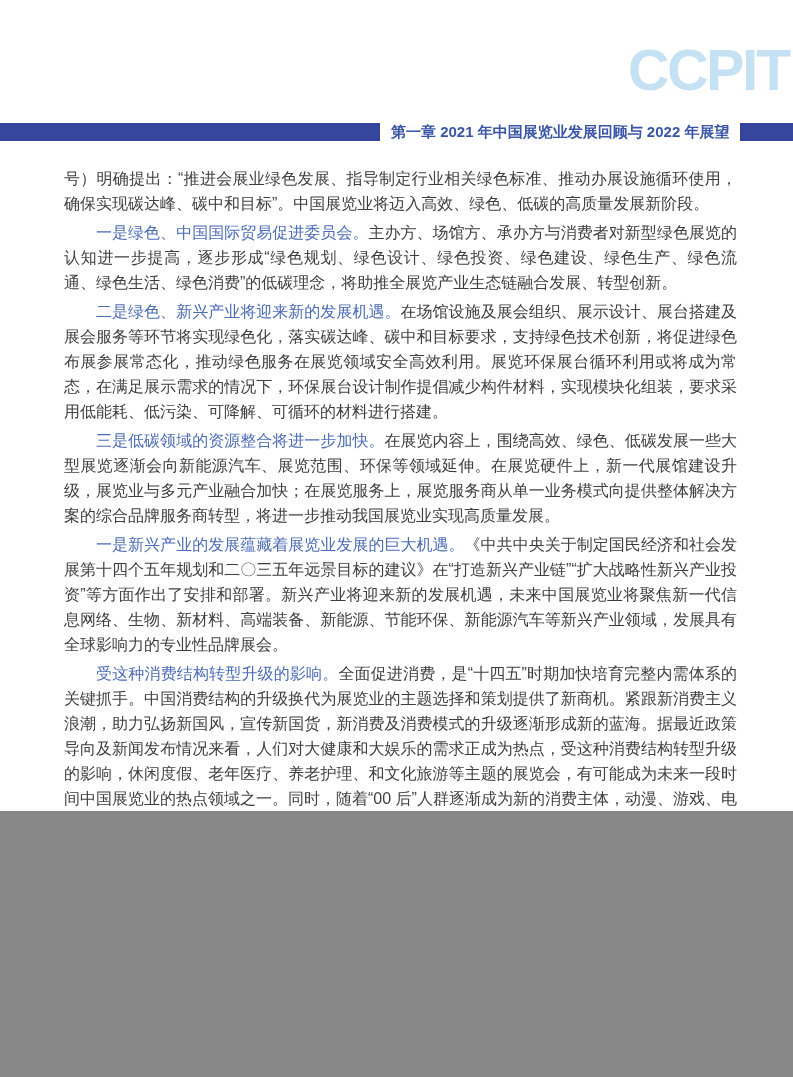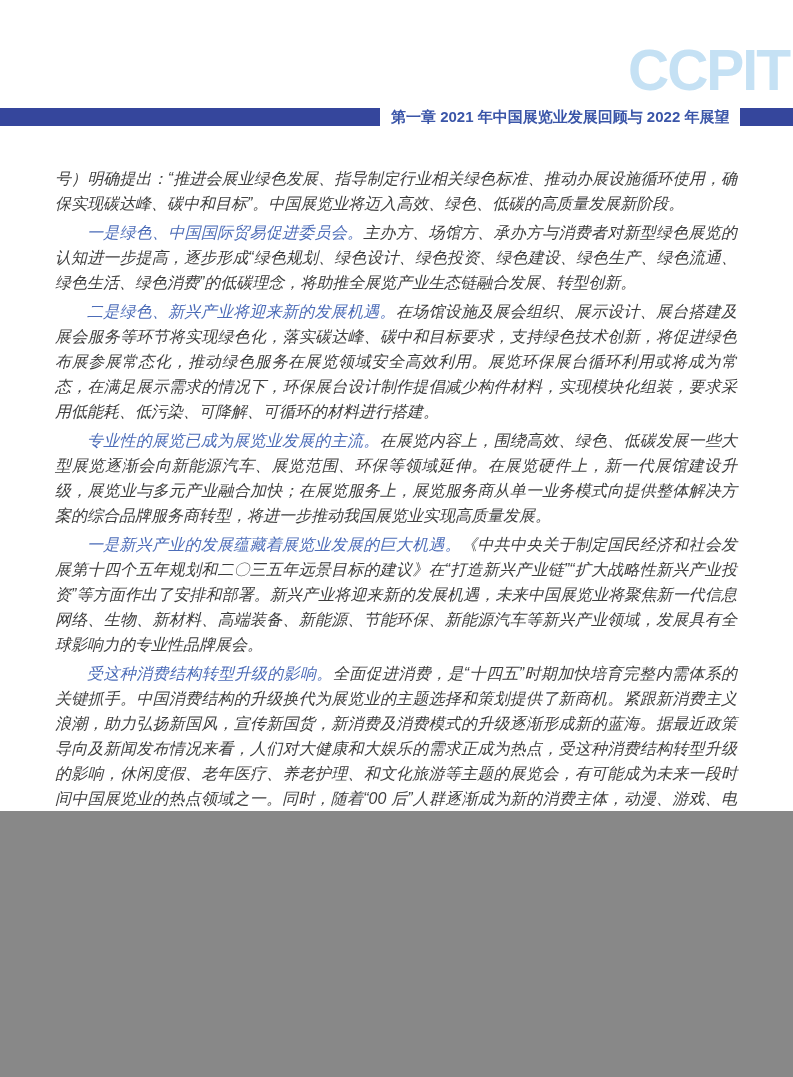--- a/index.html
+++ b/index.html
@@ -22,41 +22,40 @@
     font-family:"Liberation Sans","DejaVu Sans",sans-serif;
   }
   
   .logo{
     position:absolute;top:40px;right:4px;
     font-size:57px;line-height:60px;font-weight:700;
     letter-spacing:-2px;
     color:var(--logo-light-blue);
   }
   .chapter-row{
-    position:absolute;top:108px;left:0;right:0;height:18px;
+    position:absolute;top:123px;left:0;right:0;height:18px;
     display:flex;align-items:center;
   }
   .bar{background:var(--brand-dark-blue);height:18px;}
   .bar-left{width:380px;flex:none;}
   .bar-right{flex:1;}
   .chapter-title{
     flex:none;
     padding:0 11px;
     font-size:15px;font-weight:600;
     color:var(--header-text-blue);
     white-space:nowrap;
   }
   
   .body-text{
-    position:absolute;top:162px;left:55px;right:56px;
+    position:absolute;top:162px;left:64px;right:56px;
     font-size:16px;line-height:25px;
     color:var(--body-text);
     text-align:justify;
     text-justify:inter-ideograph;
-    font-style:italic;
   }
   .para{margin:4px 0;text-indent:2em;}
   .para.noindent{text-indent:0;}
   .lead{color:var(--lead-blue);}
   .section-heading{
     margin:2px 0 6px 0;
     text-indent:50px;
     font-size:19px;line-height:26px;font-weight:700;
     color:var(--heading-blue);
     text-align:left;
@@ -99,21 +98,21 @@
   </div>
 
   <div class="body-text">
 
     <p class="para noindent"><span>号）明确提出：“推进会展业绿色发展、指导制定行业相关绿色标准、推动办展设施循环使用，确保实现碳达峰、碳中和目标”。中国展览业将迈入高效、绿色、低碳的高质量发展新阶段。</span></p>
 
     <p class="para"><span class="lead">一是绿色、中国国际贸易促进委员会。</span><span>主办方、场馆方、承办方与消费者对新型绿色展览的认知进一步提高，逐步形成“绿色规划、绿色设计、绿色投资、绿色建设、绿色生产、绿色流通、绿色生活、绿色消费”的低碳理念，将助推全展览产业生态链融合发展、转型创新。</span></p>
 
     <p class="para"><span class="lead">二是绿色、新兴产业将迎来新的发展机遇。</span><span>在场馆设施及展会组织、展示设计、展台搭建及展会服务等环节将实现绿色化，落实碳达峰、碳中和目标要求，支持绿色技术创新，将促进绿色布展参展常态化，推动绿色服务在展览领域安全高效利用。展览环保展台循环利用或将成为常态，在满足展示需求的情况下，环保展台设计制作提倡减少构件材料，实现模块化组装，要求采用低能耗、低污染、可降解、可循环的材料进行搭建。</span></p>
 
-    <p class="para"><span class="lead">专业性的展览已成为展览业发展的主流。</span><span>在展览内容上，围绕高效、绿色、低碳发展一些大型展览逐渐会向新能源汽车、展览范围、环保等领域延伸。在展览硬件上，新一代展馆建设升级，展览业与多元产业融合加快；在展览服务上，展览服务商从单一业务模式向提供整体解决方案的综合品牌服务商转型，将进一步推动我国展览业实现高质量发展。</span></p>
+    <p class="para"><span class="lead">三是低碳领域的资源整合将进一步加快。</span><span>在展览内容上，围绕高效、绿色、低碳发展一些大型展览逐渐会向新能源汽车、展览范围、环保等领域延伸。在展览硬件上，新一代展馆建设升级，展览业与多元产业融合加快；在展览服务上，展览服务商从单一业务模式向提供整体解决方案的综合品牌服务商转型，将进一步推动我国展览业实现高质量发展。</span></p>
 
 
 
     <p class="para"><span class="lead">一是新兴产业的发展蕴藏着展览业发展的巨大机遇。</span><span>《中共中央关于制定国民经济和社会发展第十四个五年规划和二〇三五年远景目标的建议》在“打造新兴产业链”“扩大战略性新兴产业投资”等方面作出了安排和部署。新兴产业将迎来新的发展机遇，未来中国展览业将聚焦新一代信息网络、生物、新材料、高端装备、新能源、节能环保、新能源汽车等新兴产业领域，发展具有全球影响力的专业性品牌展会。</span></p>
 
     <p class="para"><span class="lead">受这种消费结构转型升级的影响。</span><span>全面促进消费，是“十四五”时期加快培育完整内需体系的关键抓手。中国消费结构的升级换代为展览业的主题选择和策划提供了新商机。紧跟新消费主义浪潮，助力弘扬新国风，宣传新国货，新消费及消费模式的升级逐渐形成新的蓝海。据最近政策导向及新闻发布情况来看，人们对大健康和大娱乐的需求正成为热点，受这种消费结构转型升级的影响，休闲度假、老年医疗、养老护理、和文化旅游等主题的展览会，有可能成为未来一段时间中国展览业的热点领域之一。同时，随着“00 后”人群逐渐成为新的消费主体，动漫、游戏、电竞、宠物等类型的高水平专业品牌展览将实现快速增长，“展览品牌化”和“公司品牌化”</span></p>
 
   </div>
 
   <div class="footer">

